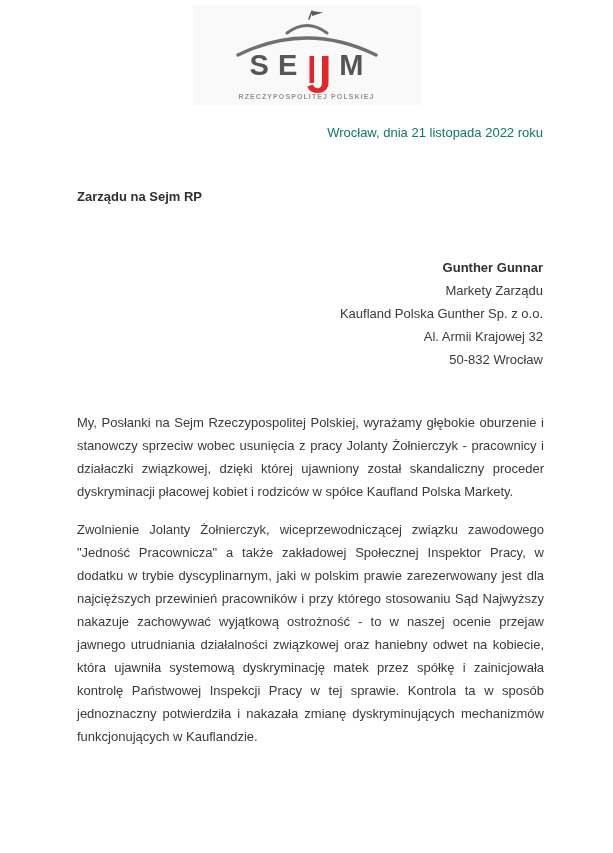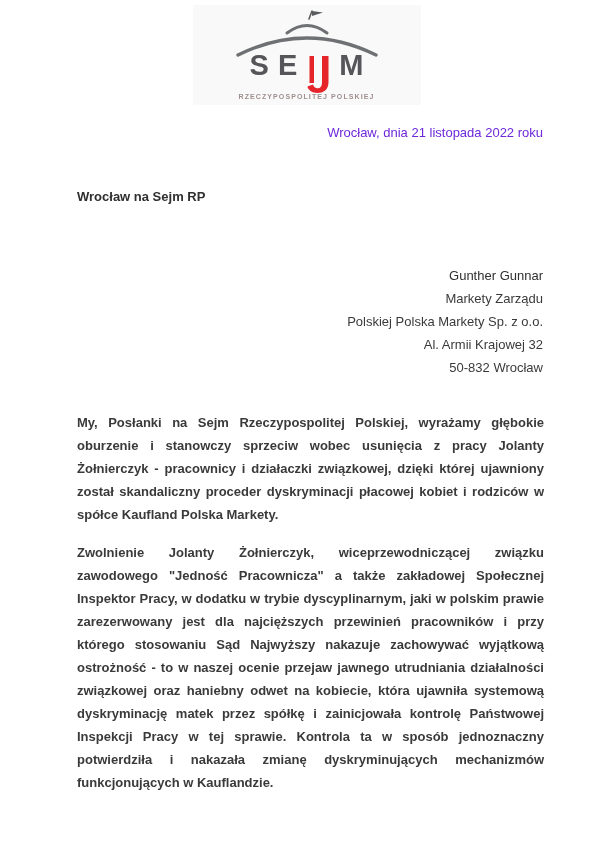--- a/index.html
+++ b/index.html
@@ -61,57 +61,55 @@
     font-weight: bold;
     white-space: nowrap;
   }
 
   
   .dateline {
     position: absolute;
     top: 125px;
     right: 70px;
     font-size: 13px;
-    color: #6d28d9;
+    color: #0f766e;
   }
   .sender-heading {
     position: absolute;
     top: 189px;
     left: 77px;
     font-size: 13px;
     font-weight: bold;
     color: #2f2f2f;
   }
   .recipient-block {
     position: absolute;
     top: 256px;
     right: 70px;
     text-align: right;
     font-size: 13px;
     line-height: 23px;
     color: #3a3a3a;
   }
   .recipient-name {
-    font-weight: normal;
+    font-weight: bold;
     color: #2f2f2f;
-    margin-top: 8px;
   }
   .letter-body {
     position: absolute;
     top: 411px;
     left: 77px;
     width: 467px;
     font-size: 13px;
     line-height: 23px;
     text-align: justify;
     color: #3a3a3a;
   }
   .letter-body p {
     margin: 0 0 15px 0;
-    font-weight: bold;
   }
 </style>
 </head>
 <body>
 
 <div class="page">
 
   <div class="logo-block">
     <svg class="dome-svg" width="150" height="48" viewBox="0 0 150 48" aria-hidden="true">
       <path d="M6 46 Q75 12 144 46" fill="none" stroke="#6e7073" stroke-width="3.4" stroke-linecap="round"></path>
@@ -126,26 +124,26 @@
         <rect x="3.5" y="0" width="4.5" height="27" fill="#e6252b"></rect>
         <path d="M16 0 L22.5 0 L22.5 26 C22.5 33.8 17.6 37 11.3 37 C6.2 37 2.6 34.6 1.4 30.6 L7 28.6 C7.8 31.2 9.3 32.3 11.5 32.3 C14.6 32.3 16 30.3 16 26.8 Z" fill="#e6252b"></path>
       </svg>
       <span class="logo-letter">M</span>
     </div>
     <div class="logo-subtitle">RZECZYPOSPOLITEJ POLSKIEJ</div>
   </div>
 
   <div class="dateline">Wrocław, dnia 21 listopada 2022 roku</div>
 
-  <div class="sender-heading">Wrocław na Sejm RP</div>
+  <div class="sender-heading">Zarządu na Sejm RP</div>
 
   <div class="recipient-block">
     <div class="recipient-name">Gunther Gunnar</div>
     <div>Markety Zarządu</div>
-    <div>Polskiej Polska Markety Sp. z o.o.</div>
+    <div>Kaufland Polska Gunther Sp. z o.o.</div>
     <div>Al. Armii Krajowej 32</div>
     <div>50-832 Wrocław</div>
   </div>
 
   <div class="letter-body">
     <p>My, Posłanki na Sejm Rzeczypospolitej Polskiej, wyrażamy głębokie oburzenie i stanowczy sprzeciw wobec usunięcia z pracy Jolanty Żołnierczyk - pracownicy i działaczki związkowej, dzięki której ujawniony został skandaliczny proceder dyskryminacji płacowej kobiet i rodziców w spółce Kaufland Polska Markety.</p>
     <p>Zwolnienie Jolanty Żołnierczyk, wiceprzewodniczącej związku zawodowego "Jedność Pracownicza" a także zakładowej Społecznej Inspektor Pracy, w dodatku w trybie dyscyplinarnym, jaki w polskim prawie zarezerwowany jest dla najcięższych przewinień pracowników i przy którego stosowaniu Sąd Najwyższy nakazuje zachowywać wyjątkową ostrożność - to w naszej ocenie przejaw jawnego utrudniania działalności związkowej oraz haniebny odwet na kobiecie, która ujawniła systemową dyskryminację matek przez spółkę i zainicjowała kontrolę Państwowej Inspekcji Pracy w tej sprawie. Kontrola ta w sposób jednoznaczny potwierdziła i nakazała zmianę dyskryminujących mechanizmów funkcjonujących w Kauflandzie.</p>
   </div>
 
 </div>

